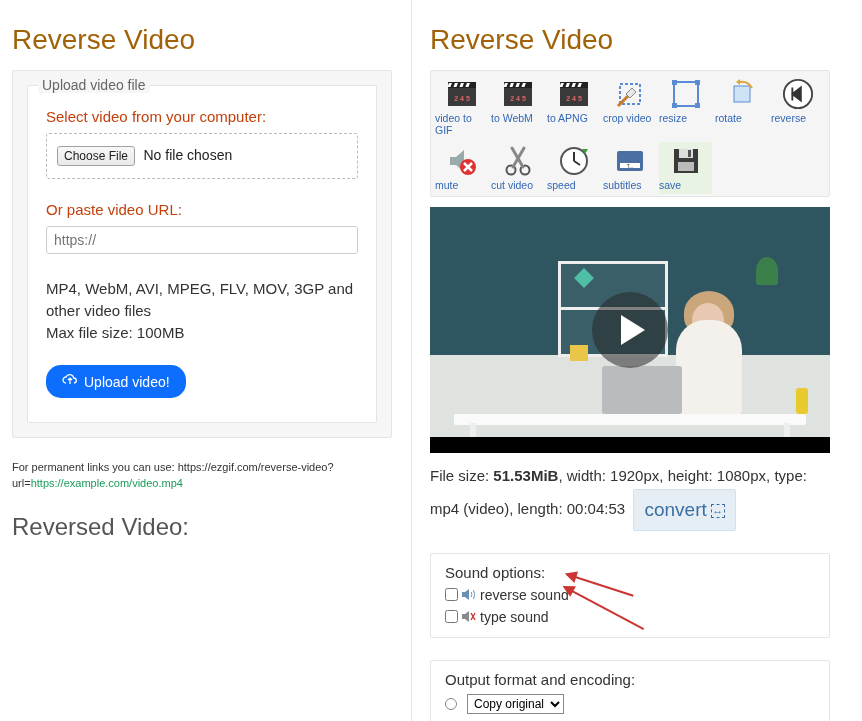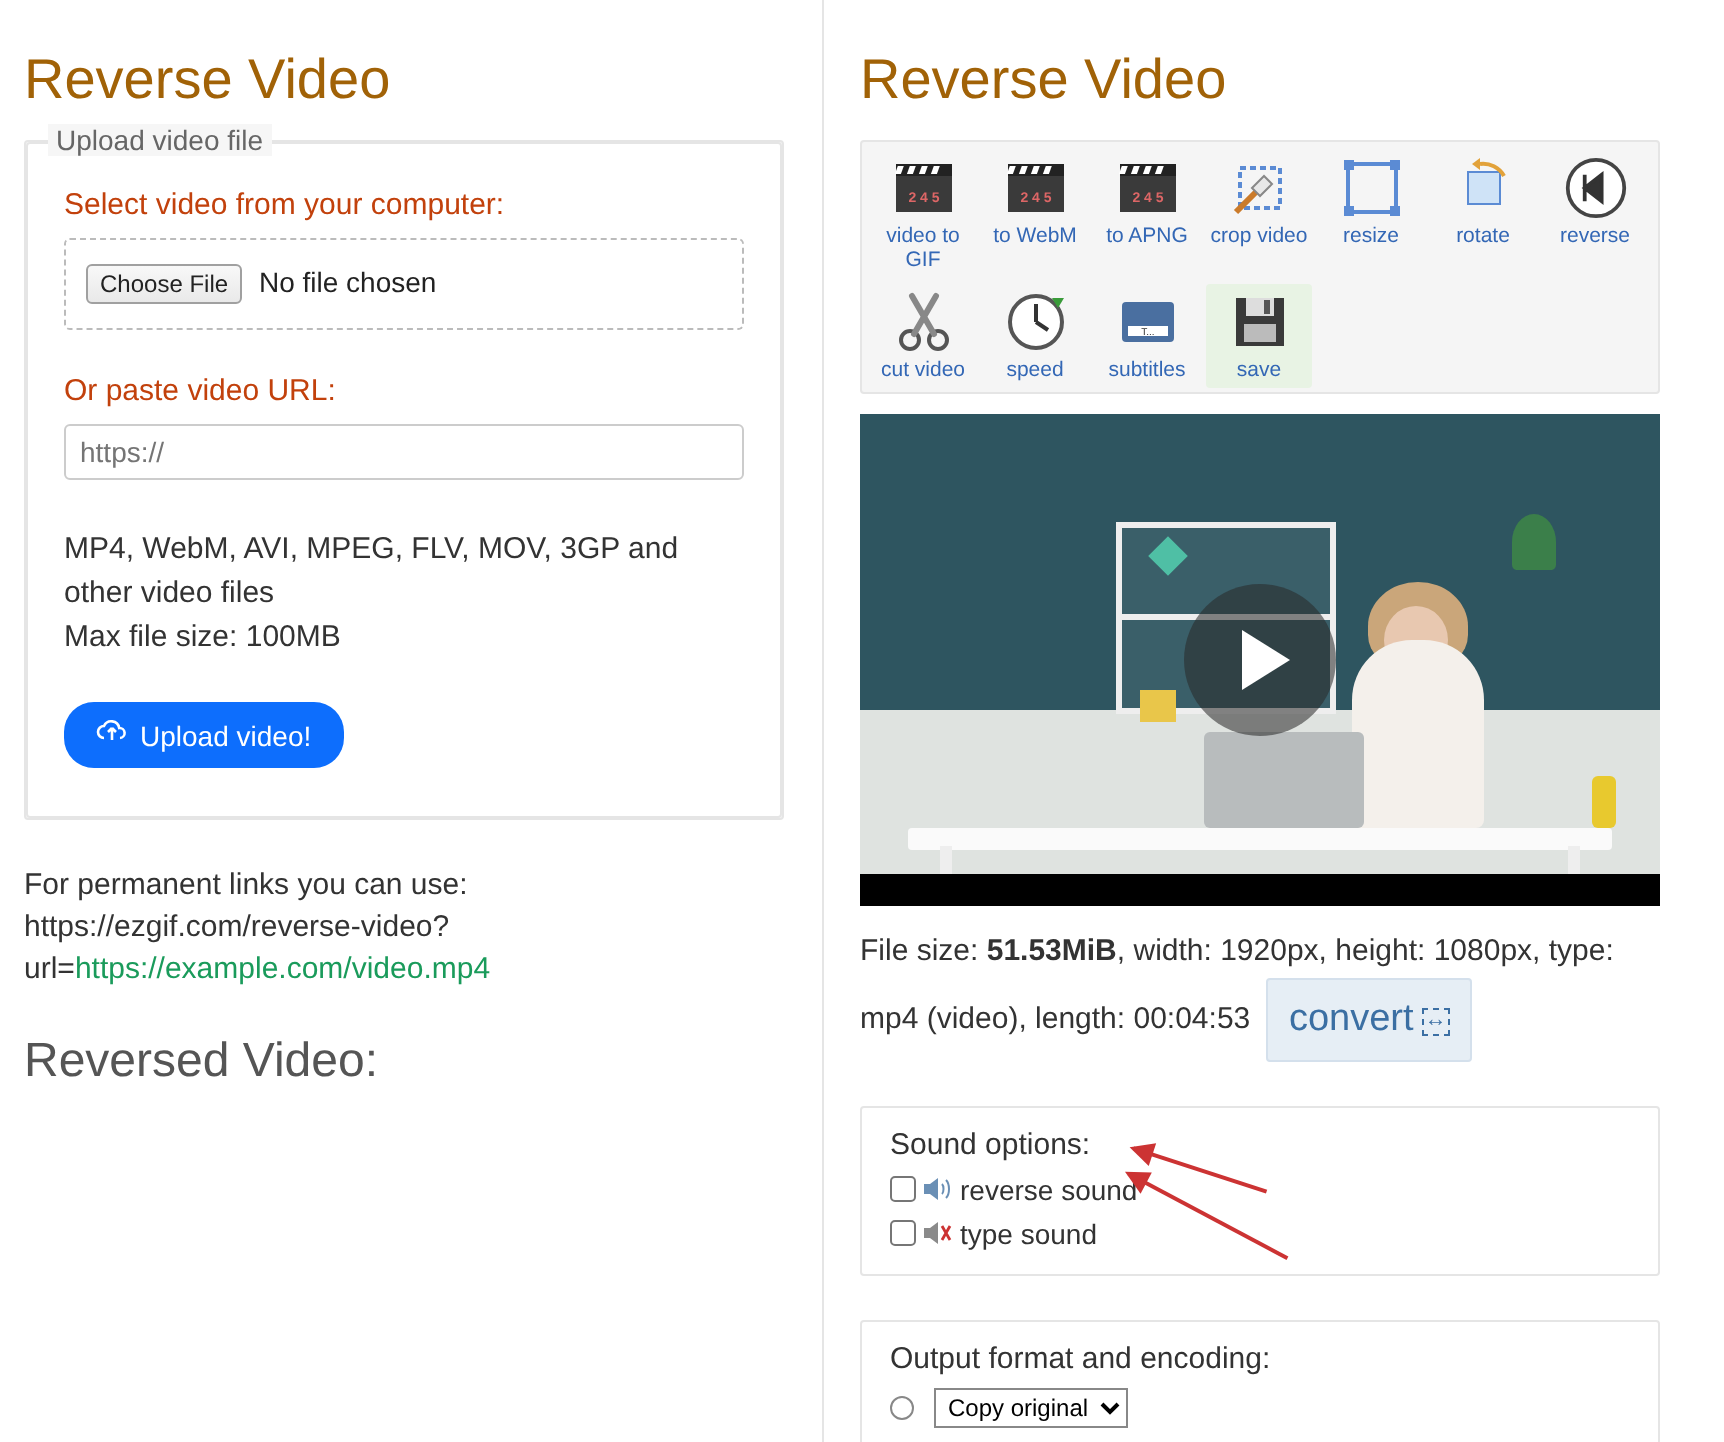--- a/index.html
+++ b/index.html
@@ -16,21 +16,21 @@
 .col-right { width: 400px; position: relative; }
 h1.page-title {
   font-size: 28px;
   font-weight: 400;
   color: #a16207;
   margin: 14px 0 14px 0;
 }
 .panel {
   background: #f6f6f6;
   border: 1px solid #e5e5e5;
-  padding: 0;
+  padding: 14px;
   border-radius: 2px;
 }
 .fieldset {
   background: #fff;
   border: 1px solid #e5e5e5;
   border-radius: 2px;
   padding: 18px 18px 24px 18px;
   position: relative;
 }
 .legend {
@@ -77,41 +77,40 @@
   color: #fff;
   border: none;
   border-radius: 15px;
   padding: 8px 16px;
   font-size: 14px;
   display: inline-flex;
   align-items: center;
   gap: 6px;
   cursor: pointer;
 }
-.permalink { font-size: 15px; color: #333; margin: 22px 0 6px 0; line-height:1.4;}
+.permalink { font-size: 11px; color: #333; margin: 22px 0 6px 0; line-height:1.4;}
 .permalink a { color: #1a9b5b; text-decoration: none; }
 .sub-title {
   font-size: 24px;
   font-weight: 400;
   color: #555;
   margin-top: 22px;
 }
 
 .toolbar {
   background: #f5f5f5;
   border: 1px solid #e5e5e5;
   border-radius: 2px;
   padding: 4px 4px 2px 4px;
   display: flex;
   flex-wrap: wrap;
   gap: 3px;
 }
 .tool {
   width: 53px;
-  text-align: center;
   font-size: 10.5px;
   color: #3367b5;
   padding: 3px 0;
   border-radius: 2px;
   cursor: pointer;
 }
 .tool.active { background: #e8f3e4; }
 .tool .ic { width: 32px; height: 32px; margin: 0 auto 2px auto; display: flex; align-items: center; justify-content: center; }
 .video-box {
   margin-top: 10px;
@@ -318,20 +317,30 @@
           <div>rotate</div>
         </div>
         <div class="tool">
           <div class="ic">
             <svg width="34" height="34" viewBox="0 0 34 34">
               <circle cx="17" cy="17" r="15" fill="#fff" stroke="#444" stroke-width="2"></circle>
               <path d="M20 10 L11 17 L20 24 Z M11 10 v14" fill="#333" stroke="#333" stroke-width="2"></path>
             </svg>
           </div>
           <div>reverse</div>
+        </div>
+        <div class="tool">
+          <div class="ic">
+            <svg width="32" height="32" viewBox="0 0 32 32">
+              <path d="M4 12h6l8-7v22l-8-7H4z" fill="#9aa"></path>
+              <circle cx="22" cy="22" r="8" fill="#d33"></circle>
+              <path d="M18 18l8 8M26 18l-8 8" stroke="#fff" stroke-width="2.5"></path>
+            </svg>
+          </div>
+          <div>mute</div>
         </div>
         <div class="tool">
           <div class="ic">
             <svg width="32" height="32" viewBox="0 0 32 32">
               <circle cx="9" cy="25" r="4.5" fill="none" stroke="#555" stroke-width="2"></circle>
               <circle cx="23" cy="25" r="4.5" fill="none" stroke="#555" stroke-width="2"></circle>
               <path d="M11 22 L22 3 M21 22 L10 3" stroke="#888" stroke-width="3" stroke-linecap="round"></path>
             </svg>
           </div>
           <div>cut video</div>

